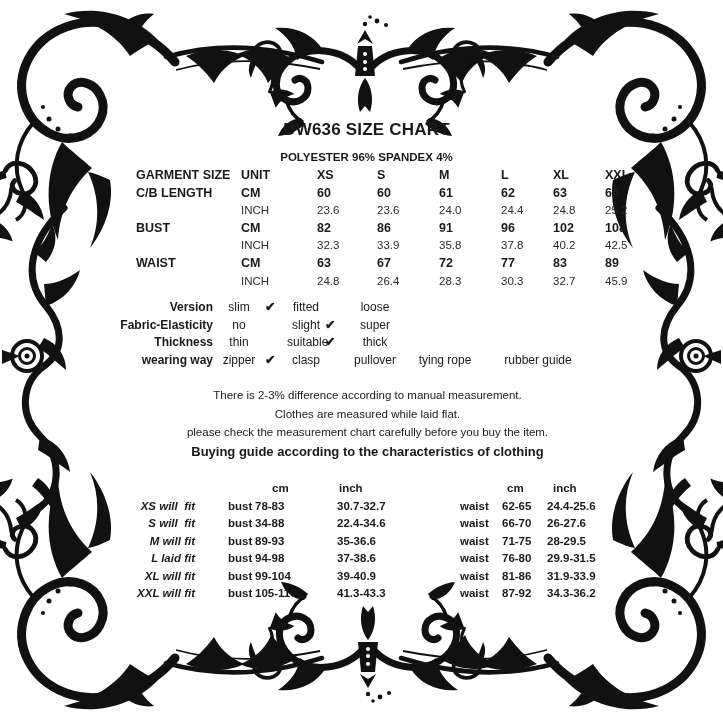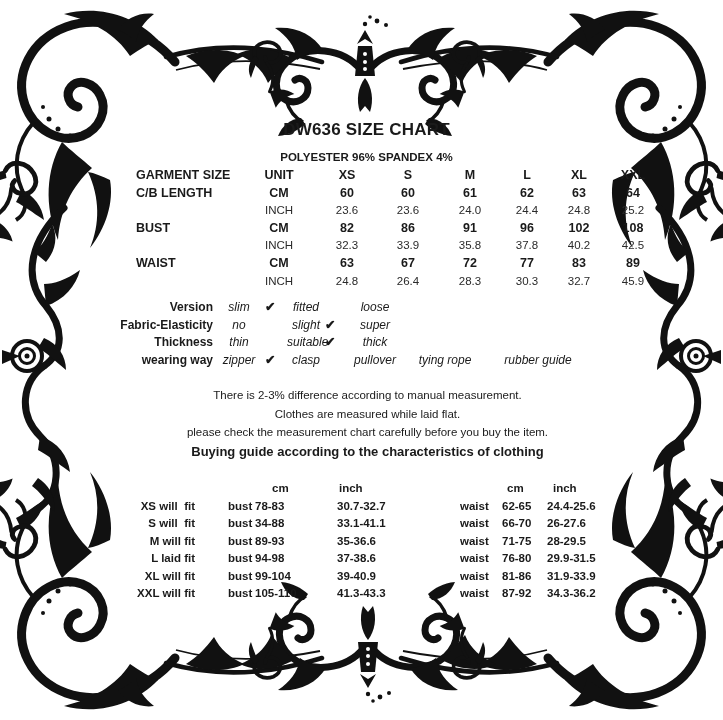--- a/index.html
+++ b/index.html
@@ -15,44 +15,44 @@
          font-size:17px;font-weight:bold;letter-spacing:.2px;}
   .subtitle{top:151px;left:5px;width:723px;text-align:center;
          font-size:11.5px;font-weight:bold;}
 
   
   .size-table{top:167px;left:100px;display:grid;
     grid-template-columns:105px 76px 60px 62px 62px 52px 52px 56px;
     font-size:12.5px;line-height:17.6px;white-space:nowrap;margin-left:36px;}
   .size-table .row{display:contents;}
   .size-table .c-label{text-align:left;}
-  .size-table .c-unit,.size-table .c-val{text-align:center;}
+  .size-table .c-unit,.size-table .c-val{text-align:left;}
   .size-table .bold-row > div{font-weight:bold;}
   .size-table .inch-row > div{font-weight:normal;font-size:11.5px;color:#2a2a2a;}
 
   
   .attr-table{top:299px;left:100px;display:grid;
     grid-template-columns:113px 52px 22px 38px 25px 50px 90px 96px;
     font-size:12px;line-height:17.6px;white-space:nowrap;}
   .attr-table .row{display:contents;}
   .attr-label{font-weight:bold;text-align:right;}
-  .attr-opt{text-align:center;font-style:italic;}
+  .attr-opt{text-align:center;}
   .attr-chk{text-align:left;font-weight:bold;font-size:12.5px;}
 
   
   .notes{top:386px;left:6px;width:723px;text-align:center;
     font-size:11.5px;line-height:18.6px;}
   .notes .heading{font-size:13px;font-weight:bold;margin-top:1px;}
 
   
   .fit-table{top:480px;left:90px;display:grid;
     grid-template-columns:105px 60px 82px 123px 42px 45px 85px;
     font-size:11.5px;font-weight:bold;line-height:17.5px;white-space:nowrap;}
   .fit-table .row{display:contents;}
-  .fit-label{text-align:right;white-space:pre;}
+  .fit-label{text-align:right;white-space:pre;font-style:italic;}
   .fit-part{padding-left:33px;}
   .h-cm{padding-left:17px;}
   .h-inch{padding-left:2px;}
   .h-cm2{padding-left:5px;}
   .h-inch2{padding-left:6px;}
 </style>
 </head>
 <body>
 
 <svg class="border-svg" width="723" height="720" viewBox="0 0 723 720" aria-hidden="true">
@@ -282,21 +282,21 @@
     <div>78-83</div>
     <div>30.7-32.7</div>
     <div>waist</div>
     <div>62-65</div>
     <div>24.4-25.6</div>
   </div>
   <div class="row">
     <div class="fit-label">S will  fit</div>
     <div class="fit-part">bust</div>
     <div>34-88</div>
-    <div>33.1-41.1</div>
+    <div>22.4-34.6</div>
     <div>waist</div>
     <div>66-70</div>
     <div>26-27.6</div>
   </div>
   <div class="row">
     <div class="fit-label">M will fit</div>
     <div class="fit-part">bust</div>
     <div>89-93</div>
     <div>35-36.6</div>
     <div>waist</div>

